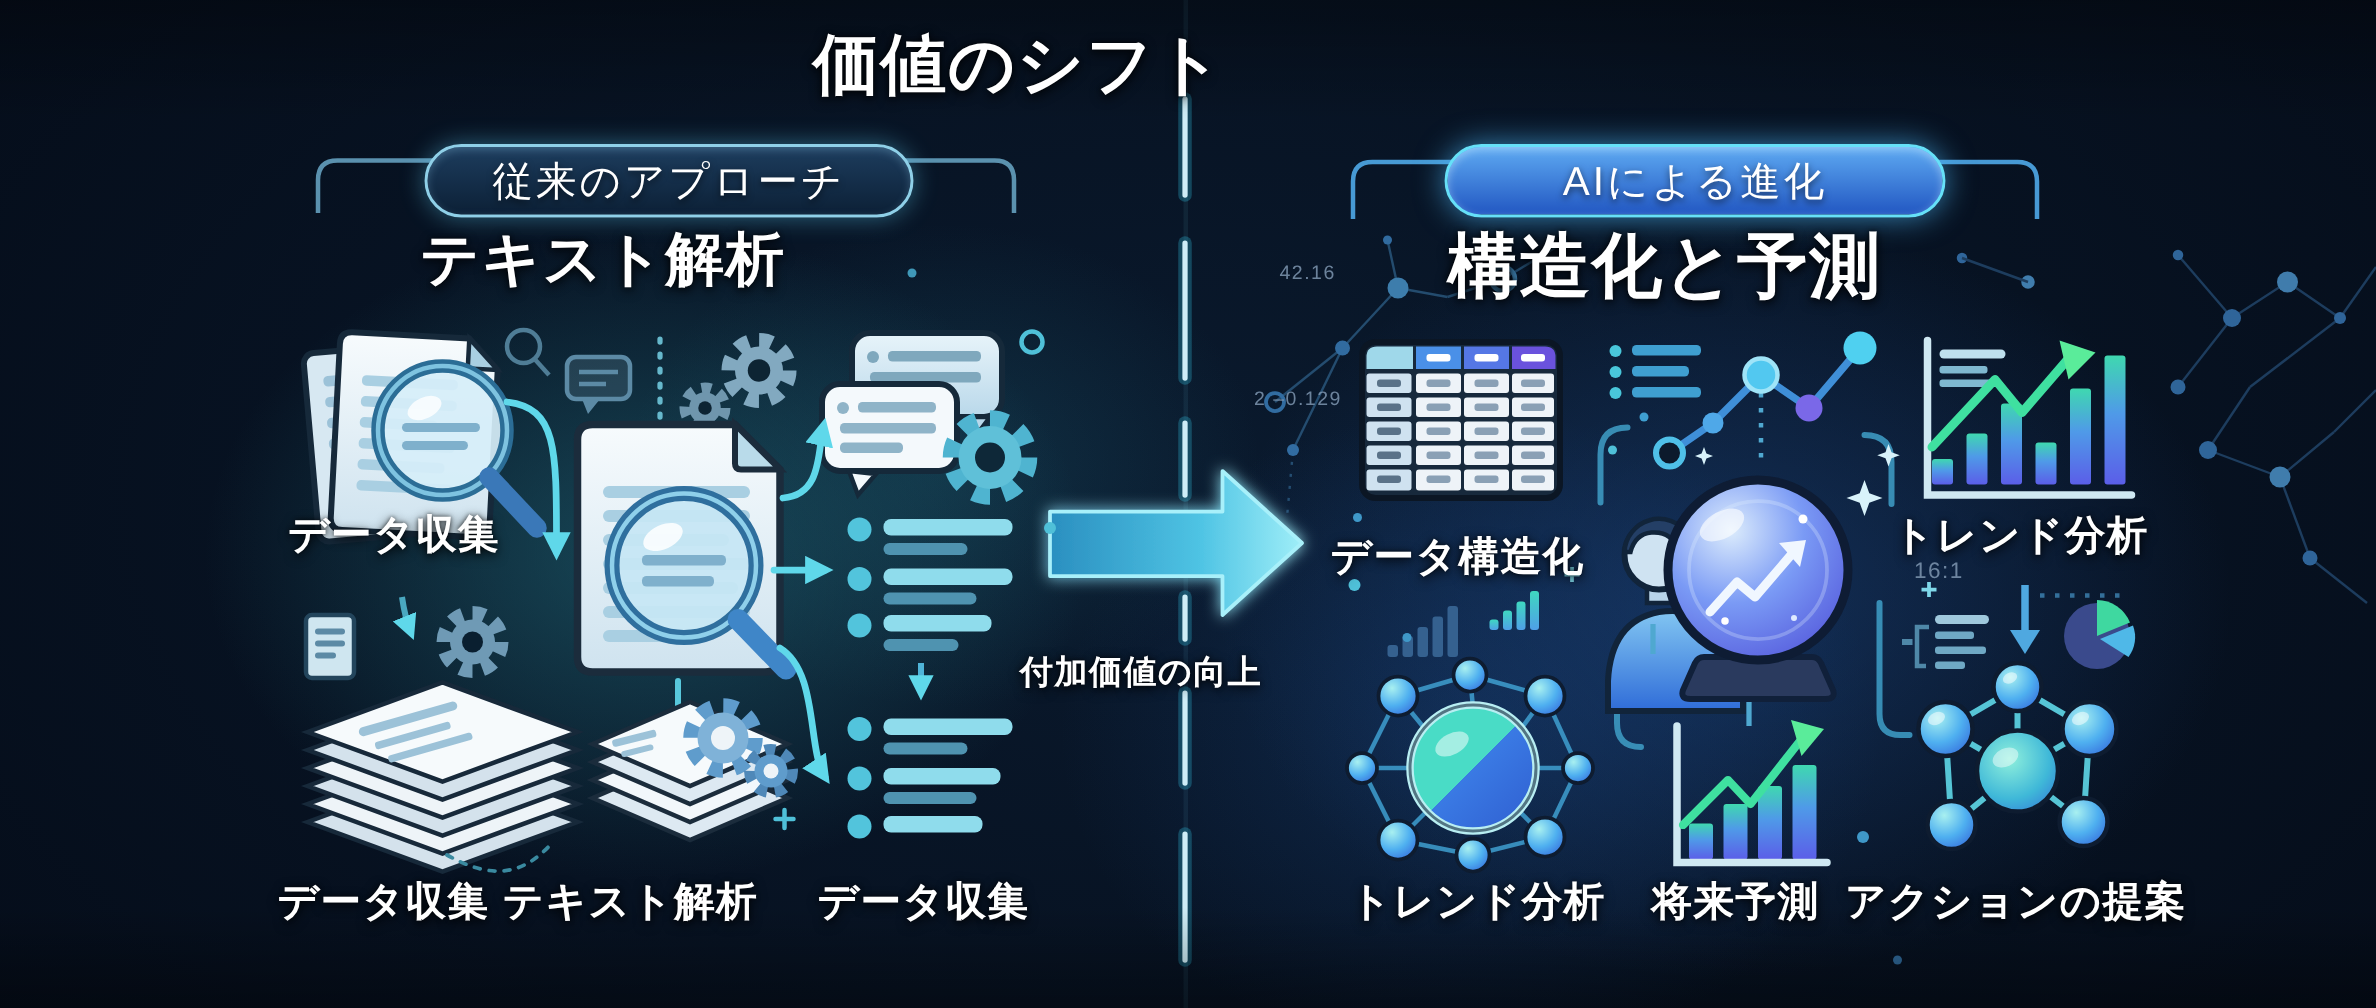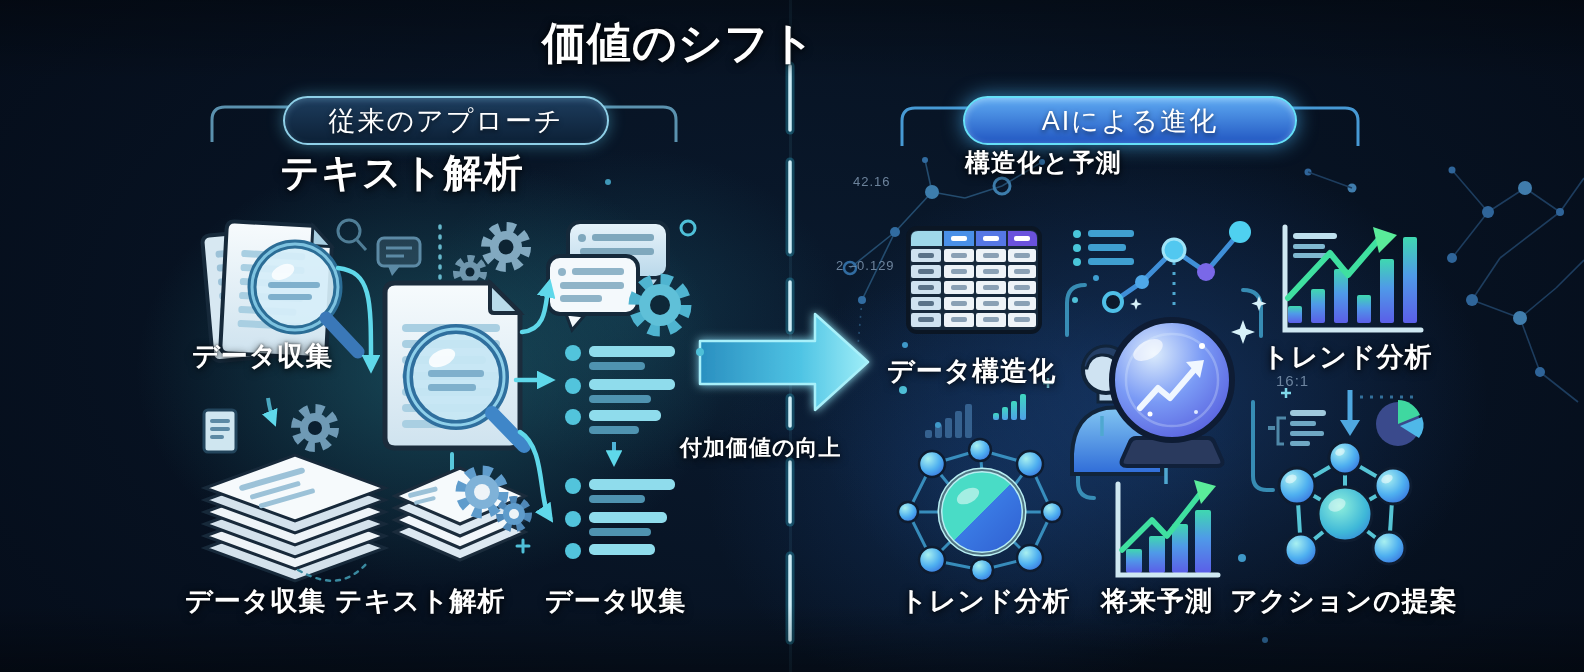--- a/index.html
+++ b/index.html
@@ -621,21 +621,21 @@
 </svg>
 
 <div class="vign"></div>
 
 <div class="lbl" style="left:542px;top:14px;width:500px;font-size:44px;">価値のシフト</div>
 
 <div class="badge badge-left">従来のアプローチ</div>
 <div class="badge badge-right">AIによる進化</div>
 
 <div class="lbl" style="left:280px;top:146px;width:330px;font-size:39px;">テキスト解析</div>
-<div class="lbl" style="left:965px;top:146px;width:330px;font-size:25px;">構造化と予測</div>
+<div class="lbl" style="left:965px;top:146px;width:330px;font-size:47px;">構造化と予測</div>
 
 <div class="lbl" style="left:192px;top:338px;width:160px;font-size:27px;">データ収集</div>
 <div class="lbl" style="left:185px;top:583px;width:160px;font-size:27px;">データ収集</div>
 <div class="lbl" style="left:335px;top:583px;width:200px;font-size:27px;">テキスト解析</div>
 <div class="lbl" style="left:545px;top:583px;width:160px;font-size:27px;">データ収集</div>
 
 <div class="lbl" style="left:680px;top:433px;width:220px;font-size:22px;">付加価値の向上</div>
 
 <div class="lbl" style="left:887px;top:338px;width:200px;font-size:27px;margin-top:15px;">データ構造化</div>
 <div class="lbl" style="left:1262px;top:339px;width:180px;font-size:27px;">トレンド分析</div>

